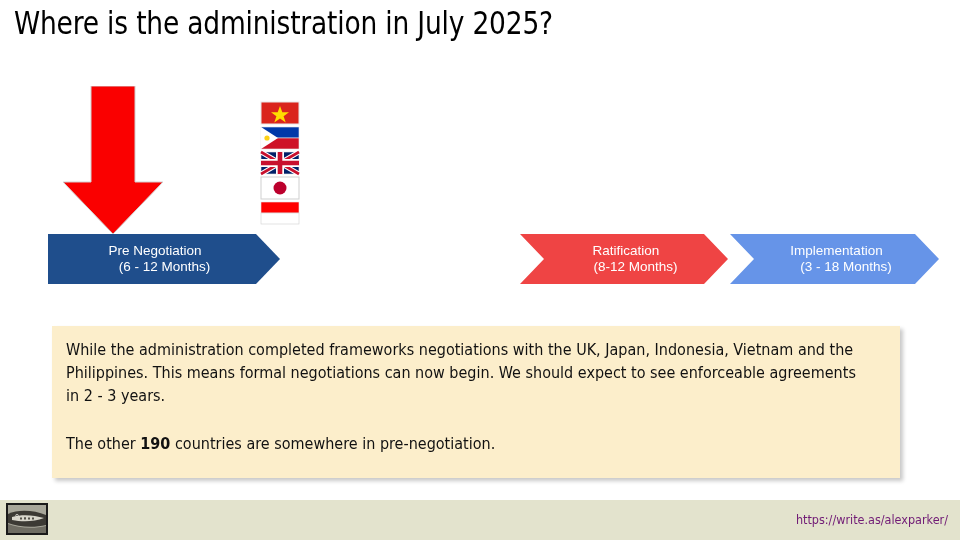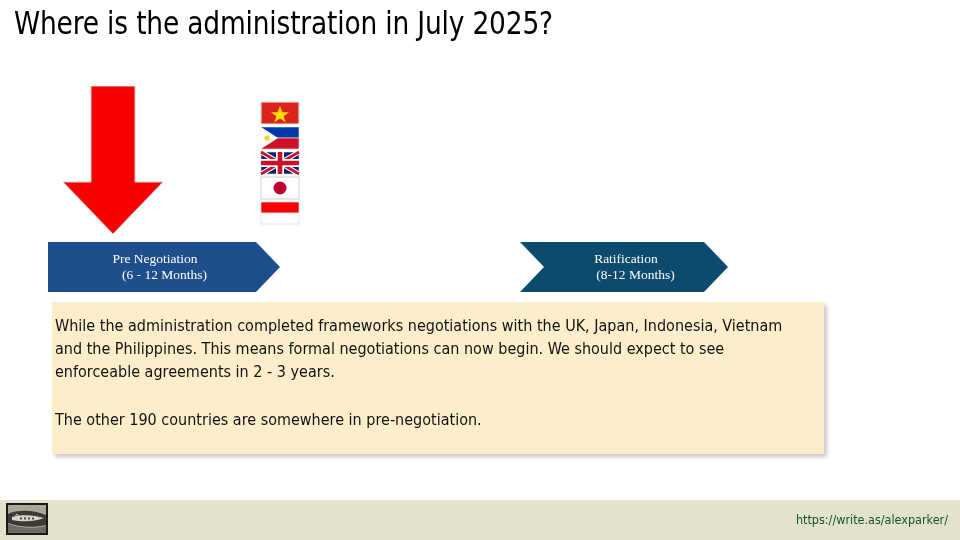--- a/index.html
+++ b/index.html
@@ -60,87 +60,86 @@
   
   .timeline {
     position: absolute;
     left: 48px;
     top: 230px;
     width: 845px;
     height: 50px;
   }
   .chev {
     position: absolute;
-    top: 12px;
+    top: 4px;
     height: 50px;
     display: flex;
     flex-direction: column;
     align-items: center;
     justify-content: center;
     color: #ffffff;
     text-align: right;
     font-size: 13.5px;
     line-height: 16.5px;
-    font-family: Liberation Serif, serif;
   }
   .chev .l1 { display: block; }
   .chev .l2 { display: block; margin-left: 19px; }
 
   .chev-0 {
     left: 0px; width: 232px;
     background: #1f4e8c;
     clip-path: polygon(0 0, 208px 0, 232px 50%, 208px 100%, 0 100%);
     padding-right: 18px;
     box-sizing: border-box;
   }
   .chev-1 {
     left: 234px; width: 236px;
     background: #1655cd;
     clip-path: polygon(0 0, 212px 0, 236px 50%, 212px 100%, 0 100%, 24px 50%);
     padding-left: 20px; padding-right: 16px;
     box-sizing: border-box;
   }
   .chev-2 {
     left: 472px; width: 208px;
-    background: #0c4a6e;
+    background: #ef4444;
     clip-path: polygon(0 0, 184px 0, 208px 50%, 184px 100%, 0 100%, 24px 50%);
     padding-left: 20px; padding-right: 16px;
     box-sizing: border-box;
   }
   .chev-3 {
     left: 682px; width: 209px;
     background: #6694e8;
     clip-path: polygon(0 0, 185px 0, 209px 50%, 185px 100%, 0 100%, 24px 50%);
     padding-left: 20px; padding-right: 16px;
     box-sizing: border-box;
   }
 
   
   .callout {
     position: absolute;
     left: 52px;
-    top: 302px;
-    width: 772px;
+    top: 326px;
+    width: 848px;
     height: 152px;
     background: #fceecb;
     box-shadow: 3px 3px 4px rgba(0,0,0,0.22);
     box-sizing: border-box;
-    padding: 12px 16px 0 3px;
+    padding: 12px 16px 0 14px;
   }
   .callout p {
     margin: 0;
     font-size: 16.5px;
     line-height: 23px;
     color: #111111;
     font-family: "DejaVu Sans Condensed", "Liberation Sans", sans-serif;
     transform: scaleX(0.97);
     transform-origin: left top;
   }
   .callout p.second { margin-top: 25px; }
-  .callout b { font-weight: normal; }
+  .callout b { font-weight: bold; }
 
   
   .footer-band {
     position: absolute;
     left: 0;
     top: 500px;
     width: 960px;
     height: 40px;
     background: #e3e3cd;
   }
@@ -154,21 +153,21 @@
     background: #8f8f84;
     box-sizing: border-box;
     overflow: hidden;
   }
   .footer-logo svg { display: block; }
   .footer-url {
     position: absolute;
     right: 12px;
     top: 512px;
     font-size: 12.5px;
-    color: #14532d;
+    color: #701a75;
     font-family: "DejaVu Sans Condensed", "Liberation Sans", sans-serif;
     white-space: nowrap;
   }
 </style>
 </head>
 <body>
 
 <div class="slide-title">Where is the administration in July 2025?</div>
 
 <div class="red-arrow">
@@ -217,20 +216,24 @@
     <span class="l1">Pre Negotiation</span>
     <span class="l2">(6 - 12 Months)</span>
   </div>
 
 
   <div class="chev chev-2">
     <span class="l1">Ratification</span>
     <span class="l2">(8-12 Months)</span>
   </div>
 
+  <div class="chev chev-3">
+    <span class="l1">Implementation</span>
+    <span class="l2">(3 - 18 Months)</span>
+  </div>
 
 </div>
 
 <div class="callout">
   <p class="first">While the administration completed frameworks negotiations with the UK, Japan, Indonesia, Vietnam and the Philippines. This means formal negotiations can now begin. We should expect to see enforceable agreements in 2 - 3 years.</p>
   <p class="second"><span>The other </span><b>190</b><span> countries are somewhere in pre-negotiation.</span></p>
 </div>
 
 <div class="footer-band"></div>
 

